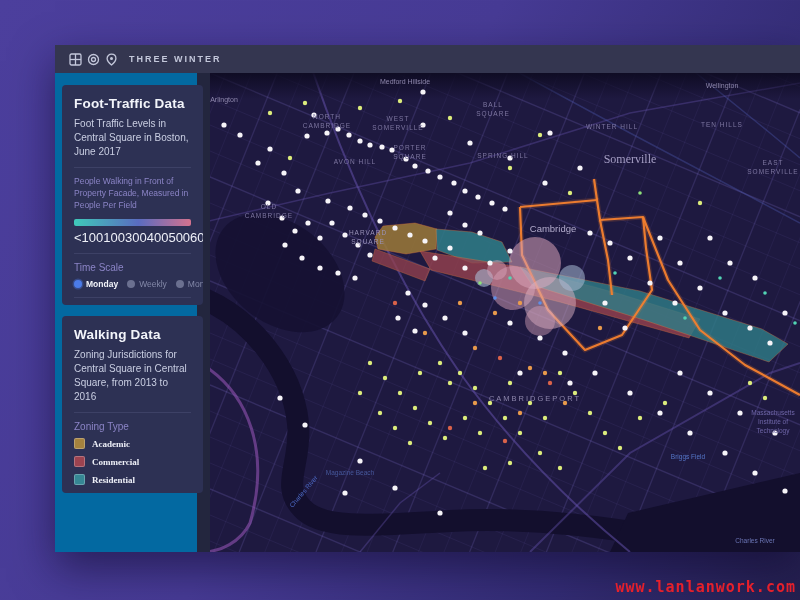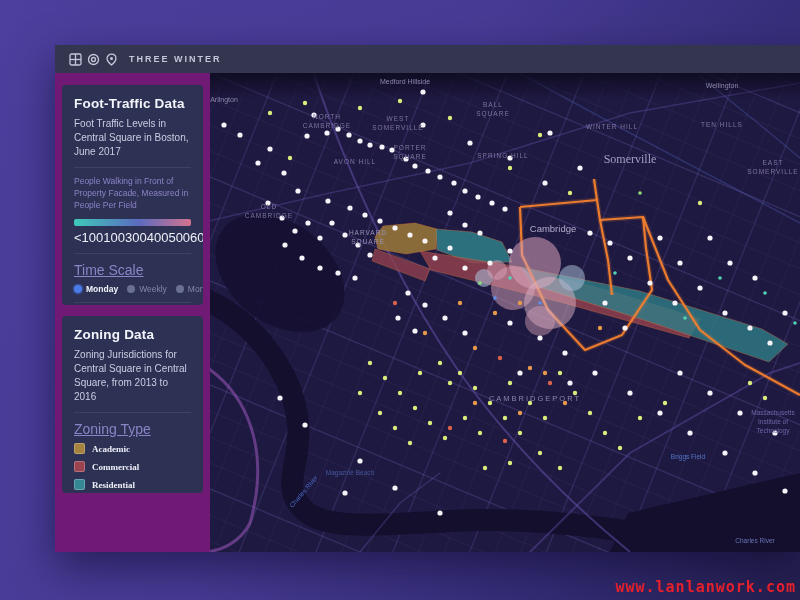--- a/index.html
+++ b/index.html
@@ -8,33 +8,33 @@
     background:linear-gradient(118deg,#4c3f9d 0%,#473b95 45%,#332c74 78%,#25204f 100%);}
   .window{position:absolute;left:55px;top:45px;width:745px;height:507px;
     background:#23263e;box-shadow:0 16px 40px rgba(12,8,40,.55);}
   
   .header{position:absolute;left:0;top:0;width:745px;height:28px;background:#343650;
     display:flex;align-items:center;padding-left:14px;box-sizing:border-box;}
   .header svg{margin-right:5px;display:block;}
   .app-title{color:#c3c7da;font-size:9px;font-weight:bold;letter-spacing:2px;margin-left:6px;}
   
   .body-row{position:absolute;top:28px;left:0;width:745px;height:479px;}
-  .sidebar{position:absolute;left:0;top:0;width:142px;height:479px;background:#701a75;padding-left:24px;}
+  .sidebar{position:absolute;left:0;top:0;width:142px;height:479px;background:#0369a1;}
   .panel{position:absolute;left:7px;width:141px;background:#2d3154;border-radius:4px;
     box-sizing:border-box;padding:11px 12px;overflow:hidden;}
   .panel.p1{top:12px;height:220px;}
   .panel.p2{top:243px;height:177px;}
   .panel h2{margin:0 0 6px 0;color:#f2f4fa;font-size:13.5px;letter-spacing:.2px;}
   .panel .sub{margin:0;color:#c9cee2;font-size:10px;line-height:1.4;}
   .hr{height:1px;background:#3d4166;margin:8px 0;}
   .desc{margin:0;color:#8b84c6;font-size:8.5px;line-height:1.4;}
   .grad{height:7px;border-radius:2px;margin-top:7px;}
   .ticks{display:flex;justify-content:space-between;margin-top:4px;}
   .ticks span{color:#eef0f8;font-size:13px;font-weight:normal;}
-  .small-label{color:#8b84c6;font-size:14px;margin:2px 0 6px 0;text-decoration:underline;}
+  .small-label{color:#8b84c6;font-size:10px;margin:2px 0 6px 0;}
   .radios{display:flex;align-items:center;gap:9px;}
   .radio{display:flex;align-items:center;gap:4px;cursor:pointer;}
   .radio .dot{width:8px;height:8px;border-radius:50%;background:#6b7090;}
   .radio .rlabel{font-size:8.5px;color:#8388a8;}
   .radio.selected .dot{background:#4b7be8;box-shadow:0 0 0 1.5px rgba(75,123,232,.35);}
   .radio.selected .rlabel{color:#f2f4fa;font-weight:bold;}
   .big-label{color:#f2f4fa;font-size:17px;font-weight:bold;margin:2px 0 12px 0;}
   .legend-row{display:flex;align-items:center;gap:7px;margin:0 0 7px 0;font-family:Liberation Serif, serif;}
   .legend-row .swatch{width:11px;height:11px;border-radius:2px;border:1px solid rgba(255,255,255,.25);box-sizing:border-box;}
   .legend-row .llabel{color:#eef0f8;font-size:9px;font-weight:bold;}
@@ -101,21 +101,21 @@
               <span class="dot"></span>
               <span class="rlabel">Monthly</span>
             </span>
           </div>
           <div class="hr"></div>
           <div class="big-label">Hour 7AM</div>
 
         </section>
 
         <section class="panel p2">
-          <h2>Zoning Data</h2>
+          <h2>Walking Data</h2>
           <p class="sub">Zoning Jurisdictions for Central Square in Central Square, from 2013 to 2016</p>
           <div class="hr"></div>
           <div class="small-label">Zoning Type</div>
           <div class="legend-row">
             <span class="swatch" style="background: rgb(165, 130, 62);"></span>
             <span class="llabel">Academic</span>
           </div>
           <div class="legend-row">
             <span class="swatch" style="background: rgb(156, 67, 80);"></span>
             <span class="llabel">Commercial</span>

